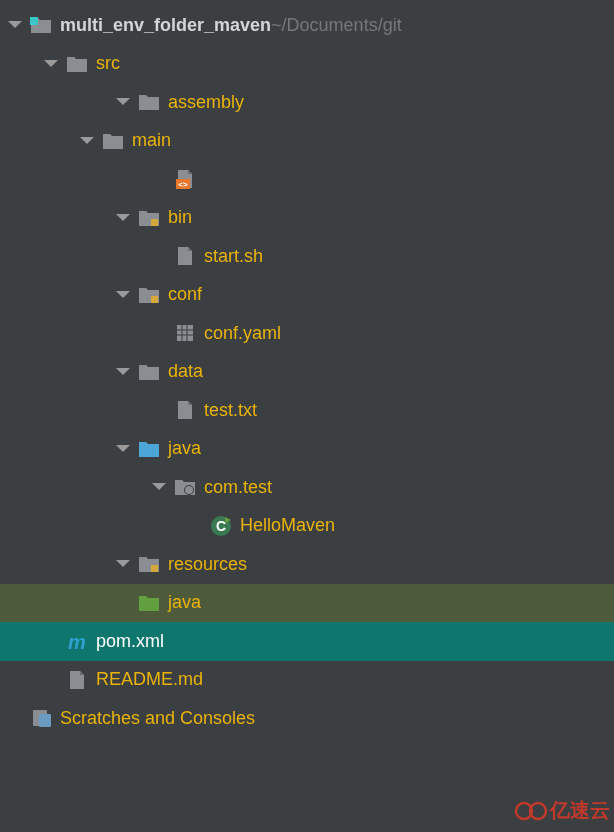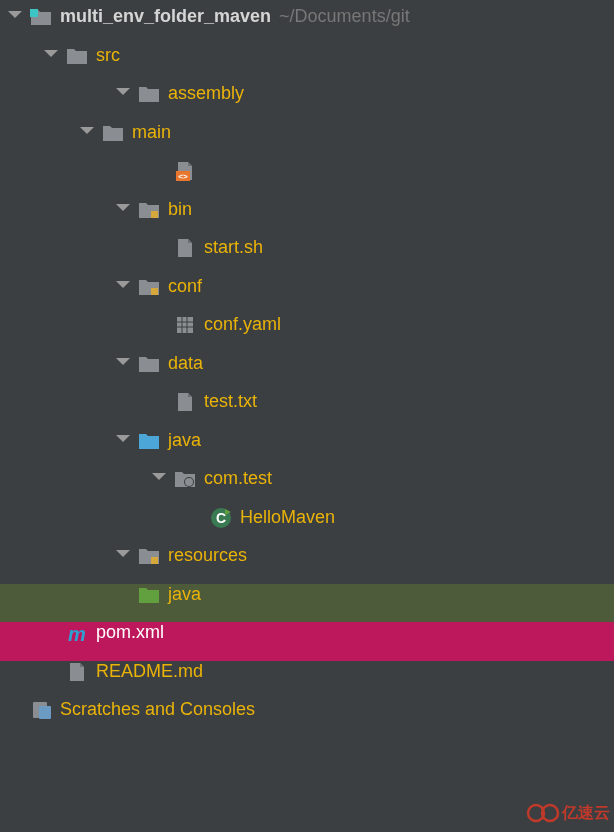--- a/index.html
+++ b/index.html
@@ -9,48 +9,49 @@
     background: #3c3f41;
     font-family: -apple-system, BlinkMacSystemFont, "Segoe UI", sans-serif;
     font-size: 18px;
     color: #bbbbbb;
     overflow: hidden;
     position: relative;
   }
   .tree { padding-top: 6px; }
   .row {
     display: flex;
+    align-items: center;
     height: 38.5px;
     white-space: nowrap;
   }
   .row.highlight-1 { background: #4e5b3b; }
-  .row.highlight-2 { background: #be185d; color: #ffffff; }
+  .row.highlight-2 { background: #0f766e; color: #ffffff; }
   .row.highlight-2 .label { color: #ffffff; }
   .indent { flex: 0 0 auto; }
   .arrow {
     width: 18px; height: 18px;
     flex: 0 0 18px;
     margin-right: 6px;
     display: flex; align-items: center; justify-content: center;
   }
   .arrow svg { display: block; }
   .arrow.blank { visibility: hidden; }
   .icon {
     width: 22px; height: 22px;
     flex: 0 0 22px;
     margin-right: 8px;
     display: flex; align-items: center; justify-content: center;
   }
   .label { color: #eab308; }
   .label.bold { font-weight: 600; color: #d5d5d5; }
-  .path { color: #777777; margin-left: 8px; }
+  .path { color: #777777; margin-left: 0; }
   .watermark {
     position: absolute;
     bottom: 8px; right: 4px;
-    font-size: 16px;
+    font-size: 20px;
     color: #c0392b;
     font-weight: 700;
     display: flex; align-items: center;
   }
   .watermark .logo {
     width: 34px; height: 22px;
     margin-right: 2px;
   }
 </style>
 </head>

